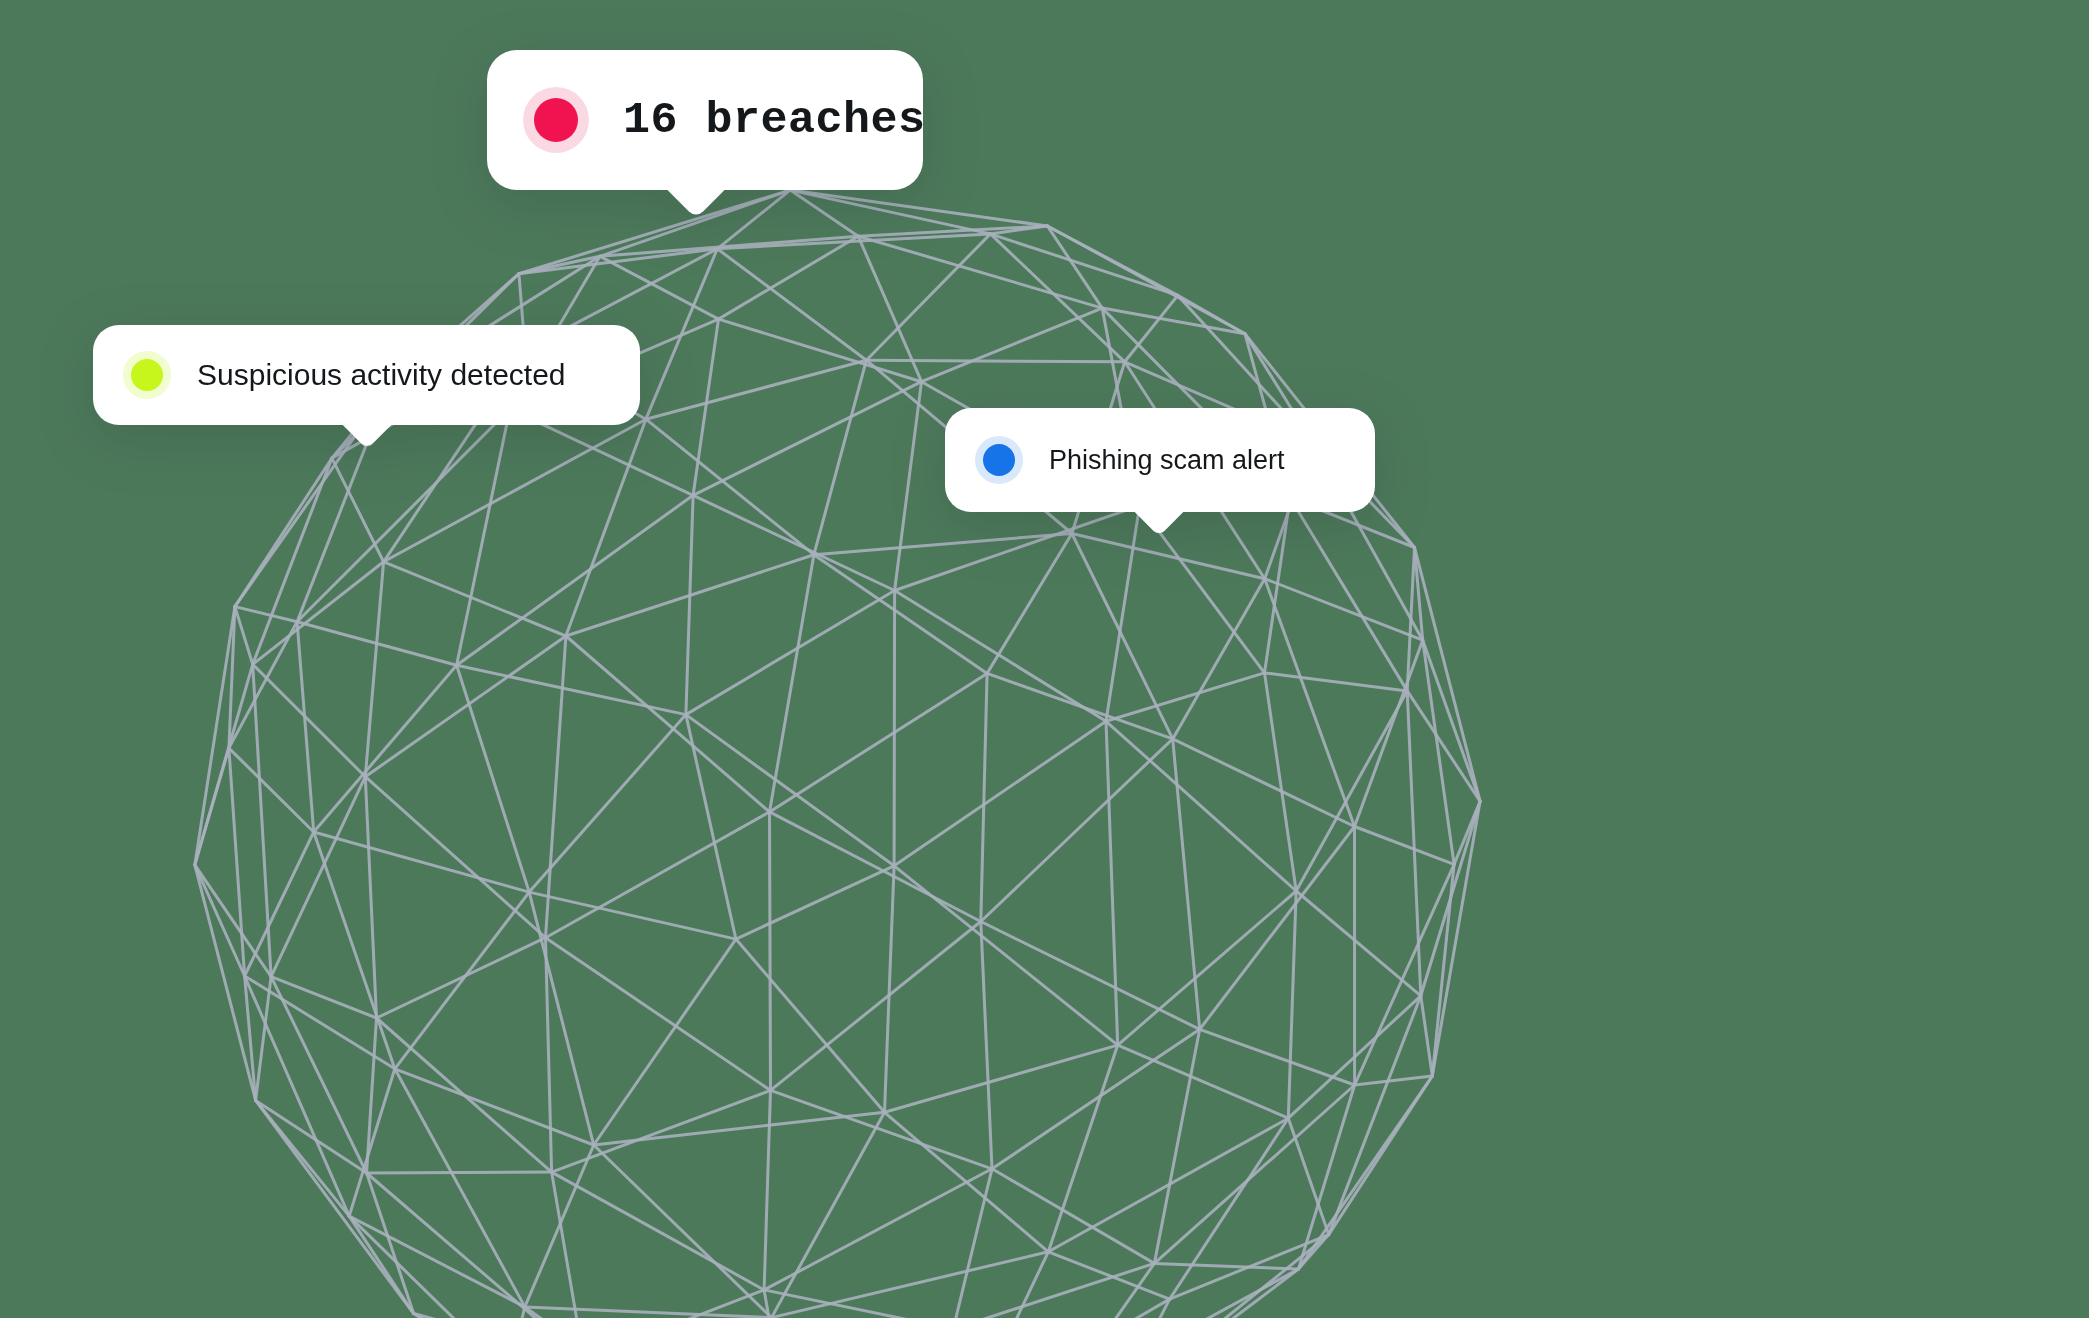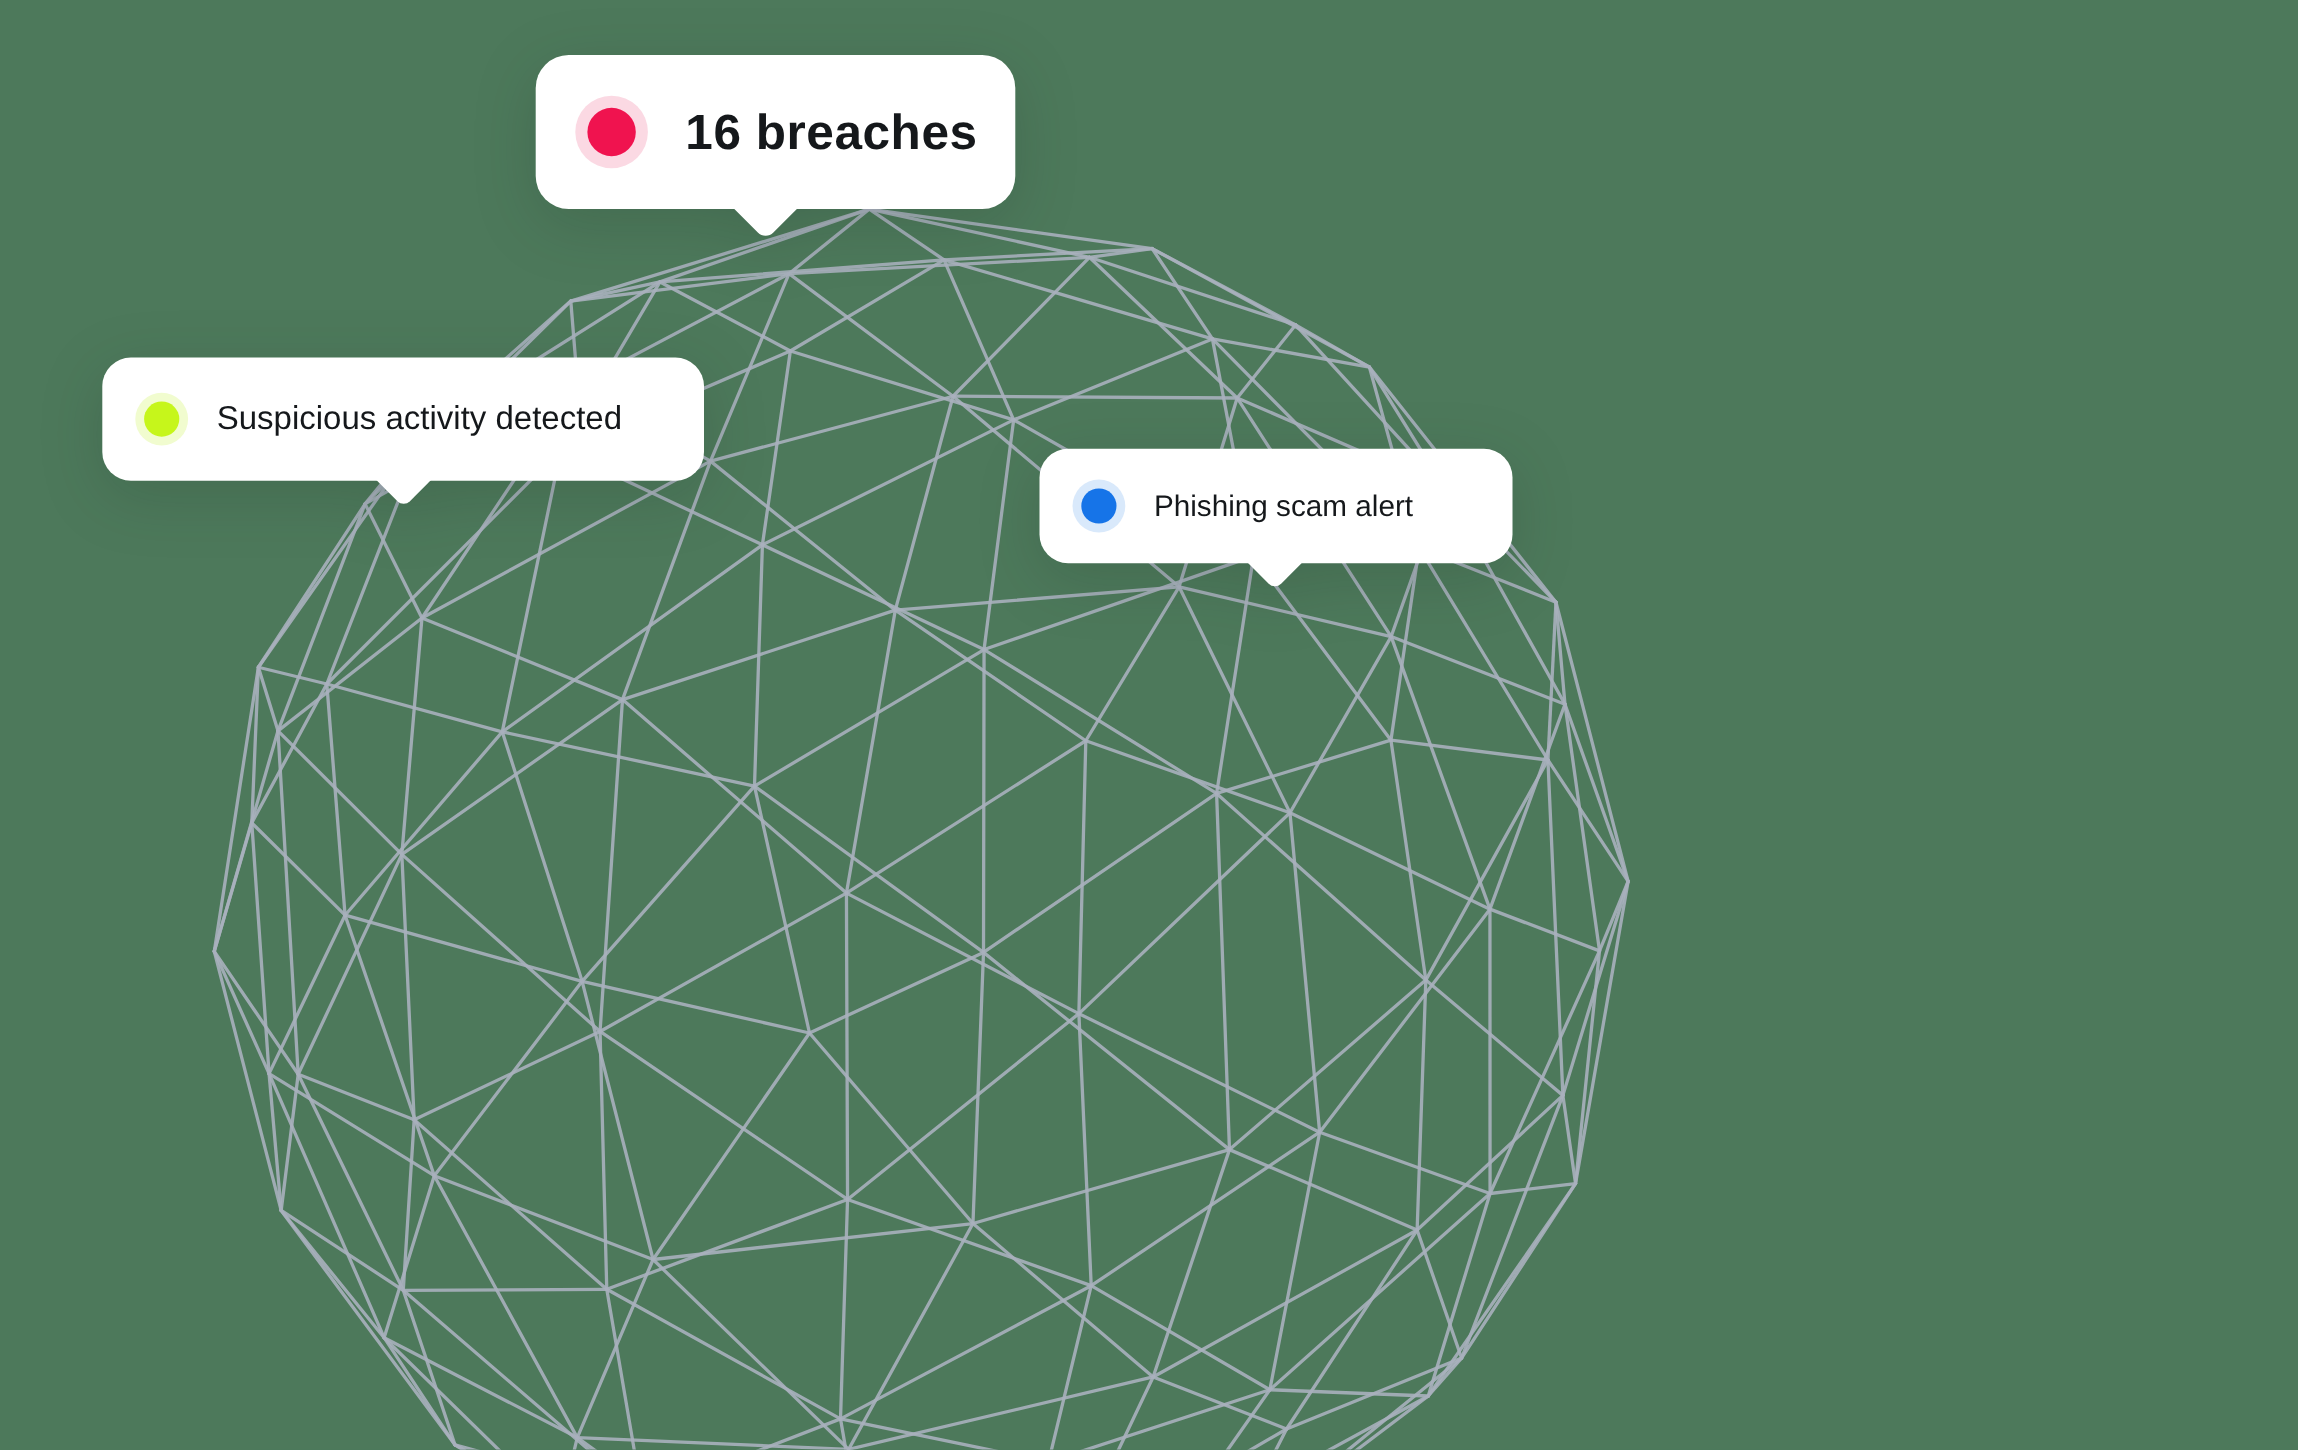--- a/index.html
+++ b/index.html
@@ -57,38 +57,39 @@
   
   .tooltip-breaches {
     left: 487px;
     top: 50px;
     width: 436px;
     height: 140px;
     border-radius: 30px;
     padding-left: 36px;
     gap: 34px;
     box-sizing: border-box;
+    font-family: Liberation Mono, monospace;
   }
   .tooltip-breaches .halo { width: 66px; height: 66px; }
   .tooltip-breaches .dot  { width: 44px; height: 44px; }
   .tooltip-breaches .label { font-size: 45px; font-weight: 600; letter-spacing: 0.5px; }
   .tooltip-breaches .tail {
     left: 186px;
     bottom: -19px;
     width: 46px;
     height: 46px;
     border-radius: 0 0 10px 0;
   }
 
   
   .tooltip-activity {
     left: 93px;
     top: 325px;
     width: 547px;
-    height: 112px;
+    height: 100px;
     border-radius: 26px;
     padding-left: 30px;
     gap: 26px;
     box-sizing: border-box;
   }
   .tooltip-activity .halo { width: 48px; height: 48px; }
   .tooltip-activity .dot  { width: 32px; height: 32px; }
   .tooltip-activity .label { font-size: 30px; font-weight: 500; }
   .tooltip-activity .tail {
     left: 254px;

